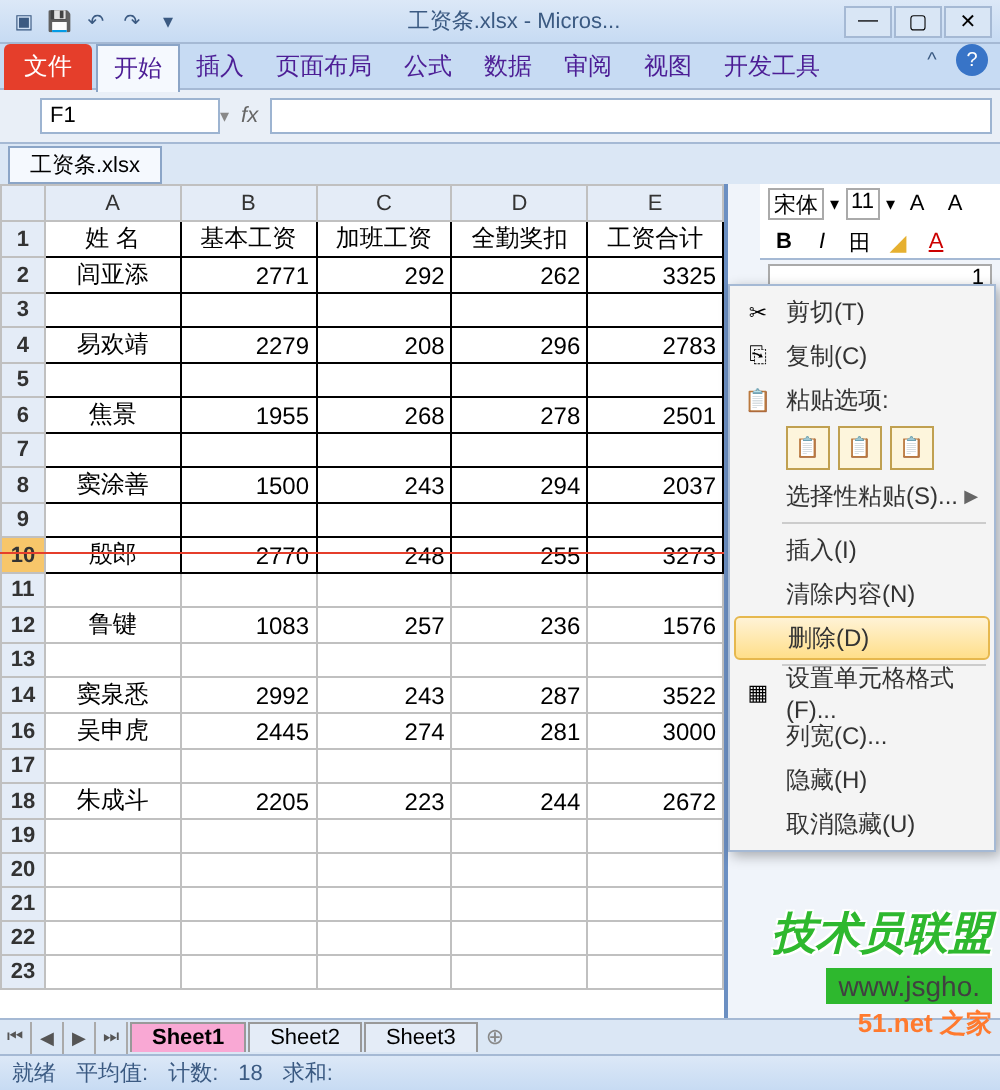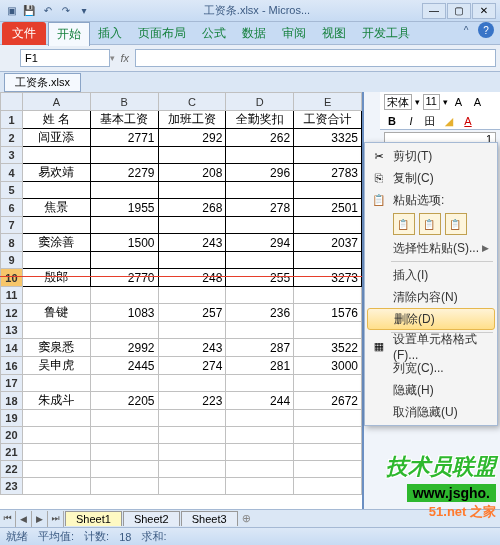--- a/index.html
+++ b/index.html
@@ -7,21 +7,21 @@
 
 .titlebar { height: 22px; background: linear-gradient(#dce8f7,#c7dbf3); display: flex; align-items: center; padding: 0 4px; border-bottom: 1px solid #a5b9d4; }
 .qat { display: flex; gap: 2px; align-items: center; }
 .qat-btn { width: 16px; height: 16px; display: flex; align-items: center; justify-content: center; font-size: 10px; color: #3b5a82; cursor: pointer; }
 .titlebar-title { flex: 1; text-align: center; font-size: 11px; color: #3b5a82; }
 .wincontrols { display: flex; gap: 1px; }
 .winbtn { width: 24px; height: 16px; display: flex; align-items: center; justify-content: center; font-size: 10px; background: #d9e6f5; border: 1px solid #a5b9d4; }
 
 .ribbon-tabs { height: 22px; display: flex; align-items: flex-start; padding-left: 2px; gap: 2px; background: #c7dbf3; }
 .file-tab { background: #e53e2b; color: #fff; padding: 3px 10px; font-size: 12px; border-radius: 3px 3px 0 0; }
-.rtab { padding: 3px 8px; font-size: 12px; color: #15803d; cursor: pointer; }
+.rtab { padding: 3px 8px; font-size: 12px; color: #4c1d95; cursor: pointer; }
 .rtab.active { background: #f5f9fe; border: 1px solid #8ba5c7; border-bottom: none; }
 .ribbon-right { margin-left: auto; display: flex; gap: 4px; padding-right: 6px; align-items: center; }
 .rhelp { width: 16px; height: 16px; border-radius: 8px; background: #3874c7; color: #fff; display: flex; align-items: center; justify-content: center; font-size: 10px; }
 
 .formulabar { height: 28px; background: #e9eff7; display: flex; align-items: center; border-top: 1px solid #a5b9d4; border-bottom: 1px solid #a5b9d4; }
 .namebox { width: 90px; height: 18px; background: #fff; border: 1px solid #9db4d1; margin-left: 20px; padding: 0 4px; font-size: 11px; display: flex; align-items: center; }
 .fx { margin: 0 6px; font-style: italic; font-size: 11px; color: #666; }
 .formula-input { flex: 1; height: 18px; background: #fff; border: 1px solid #9db4d1; margin-right: 4px; }
 
 .doc-title { height: 20px; background: #dbe7f5; display: flex; align-items: center; padding-left: 4px; }
@@ -57,21 +57,21 @@
 
 .sheet-tabs { position: absolute; bottom: 18px; left: 0; right: 0; height: 18px; background: #dbe7f5; display: flex; align-items: center; font-size: 11px; border-top: 1px solid #a5b9d4; }
 .nav-arrows { display: flex; }
 .nav-arrow { width: 16px; height: 16px; display: flex; align-items: center; justify-content: center; font-size: 9px; color: #555; border-right: 1px solid #aaa; }
 .sheet-tab { padding: 1px 10px; background: #fff; border: 1px solid #999; border-bottom: none; margin-left: 1px; }
 
 .statusbar { position: absolute; bottom: 0; left: 0; right: 0; height: 18px; background: linear-gradient(#dce8f7,#c7dbf3); display: flex; align-items: center; font-size: 11px; color: #3b5a82; padding: 0 6px; gap: 10px; border-top: 1px solid #a5b9d4; }
 
 .watermark { position: absolute; right: 4px; bottom: 24px; z-index: 20; text-align: right; pointer-events: none; }
 .wm1 { font-size: 22px; font-weight: bold; color: #2eb82e; text-shadow: 1px 1px 0 #fff, -1px -1px 0 #fff, 1px -1px 0 #fff, -1px 1px 0 #fff; font-style: italic; }
-.wm2 { font-size: 14px; font-weight: bold; color: #000000; background: #2eb82e; padding: 1px 6px; display: inline-block; margin-top: 2px; }
+.wm2 { font-size: 14px; font-weight: normal; color: #404040; background: #2eb82e; padding: 1px 6px; display: inline-block; margin-top: 2px; }
 .wm3 { font-size: 13px; color: #ff7a2e; font-weight: bold; margin-top: 1px; }
 </style>
 </head>
 <body>
 
 <div class="titlebar">
   <div class="qat">
     <div class="qat-btn">▣</div>
     <div class="qat-btn">💾</div>
     <div class="qat-btn">↶</div>
@@ -379,21 +379,21 @@
 </div>
 
 <div class="sheet-tabs">
   <div class="nav-arrows">
     <div class="nav-arrow">⏮</div>
     <div class="nav-arrow">◀</div>
     <div class="nav-arrow">▶</div>
     <div class="nav-arrow">⏭</div>
   </div>
   <div id="stabs" style="display:flex">
-      <div class="sheet-tab" style="background: #fef9c3;">Sheet1</div>
+      <div class="sheet-tab" style="background: #f9a8d4; font-weight: bold;">Sheet1</div>
       <div class="sheet-tab" style="background: rgb(228, 236, 247);">Sheet2</div>
       <div class="sheet-tab" style="background: rgb(228, 236, 247);">Sheet3</div>
     </div>
   <span style="margin-left:4px;color:#888">⊕</span>
 </div>
 
 <div class="statusbar">
   <span>就绪</span>
   <span>平均值: </span>
   <span>计数: </span>

